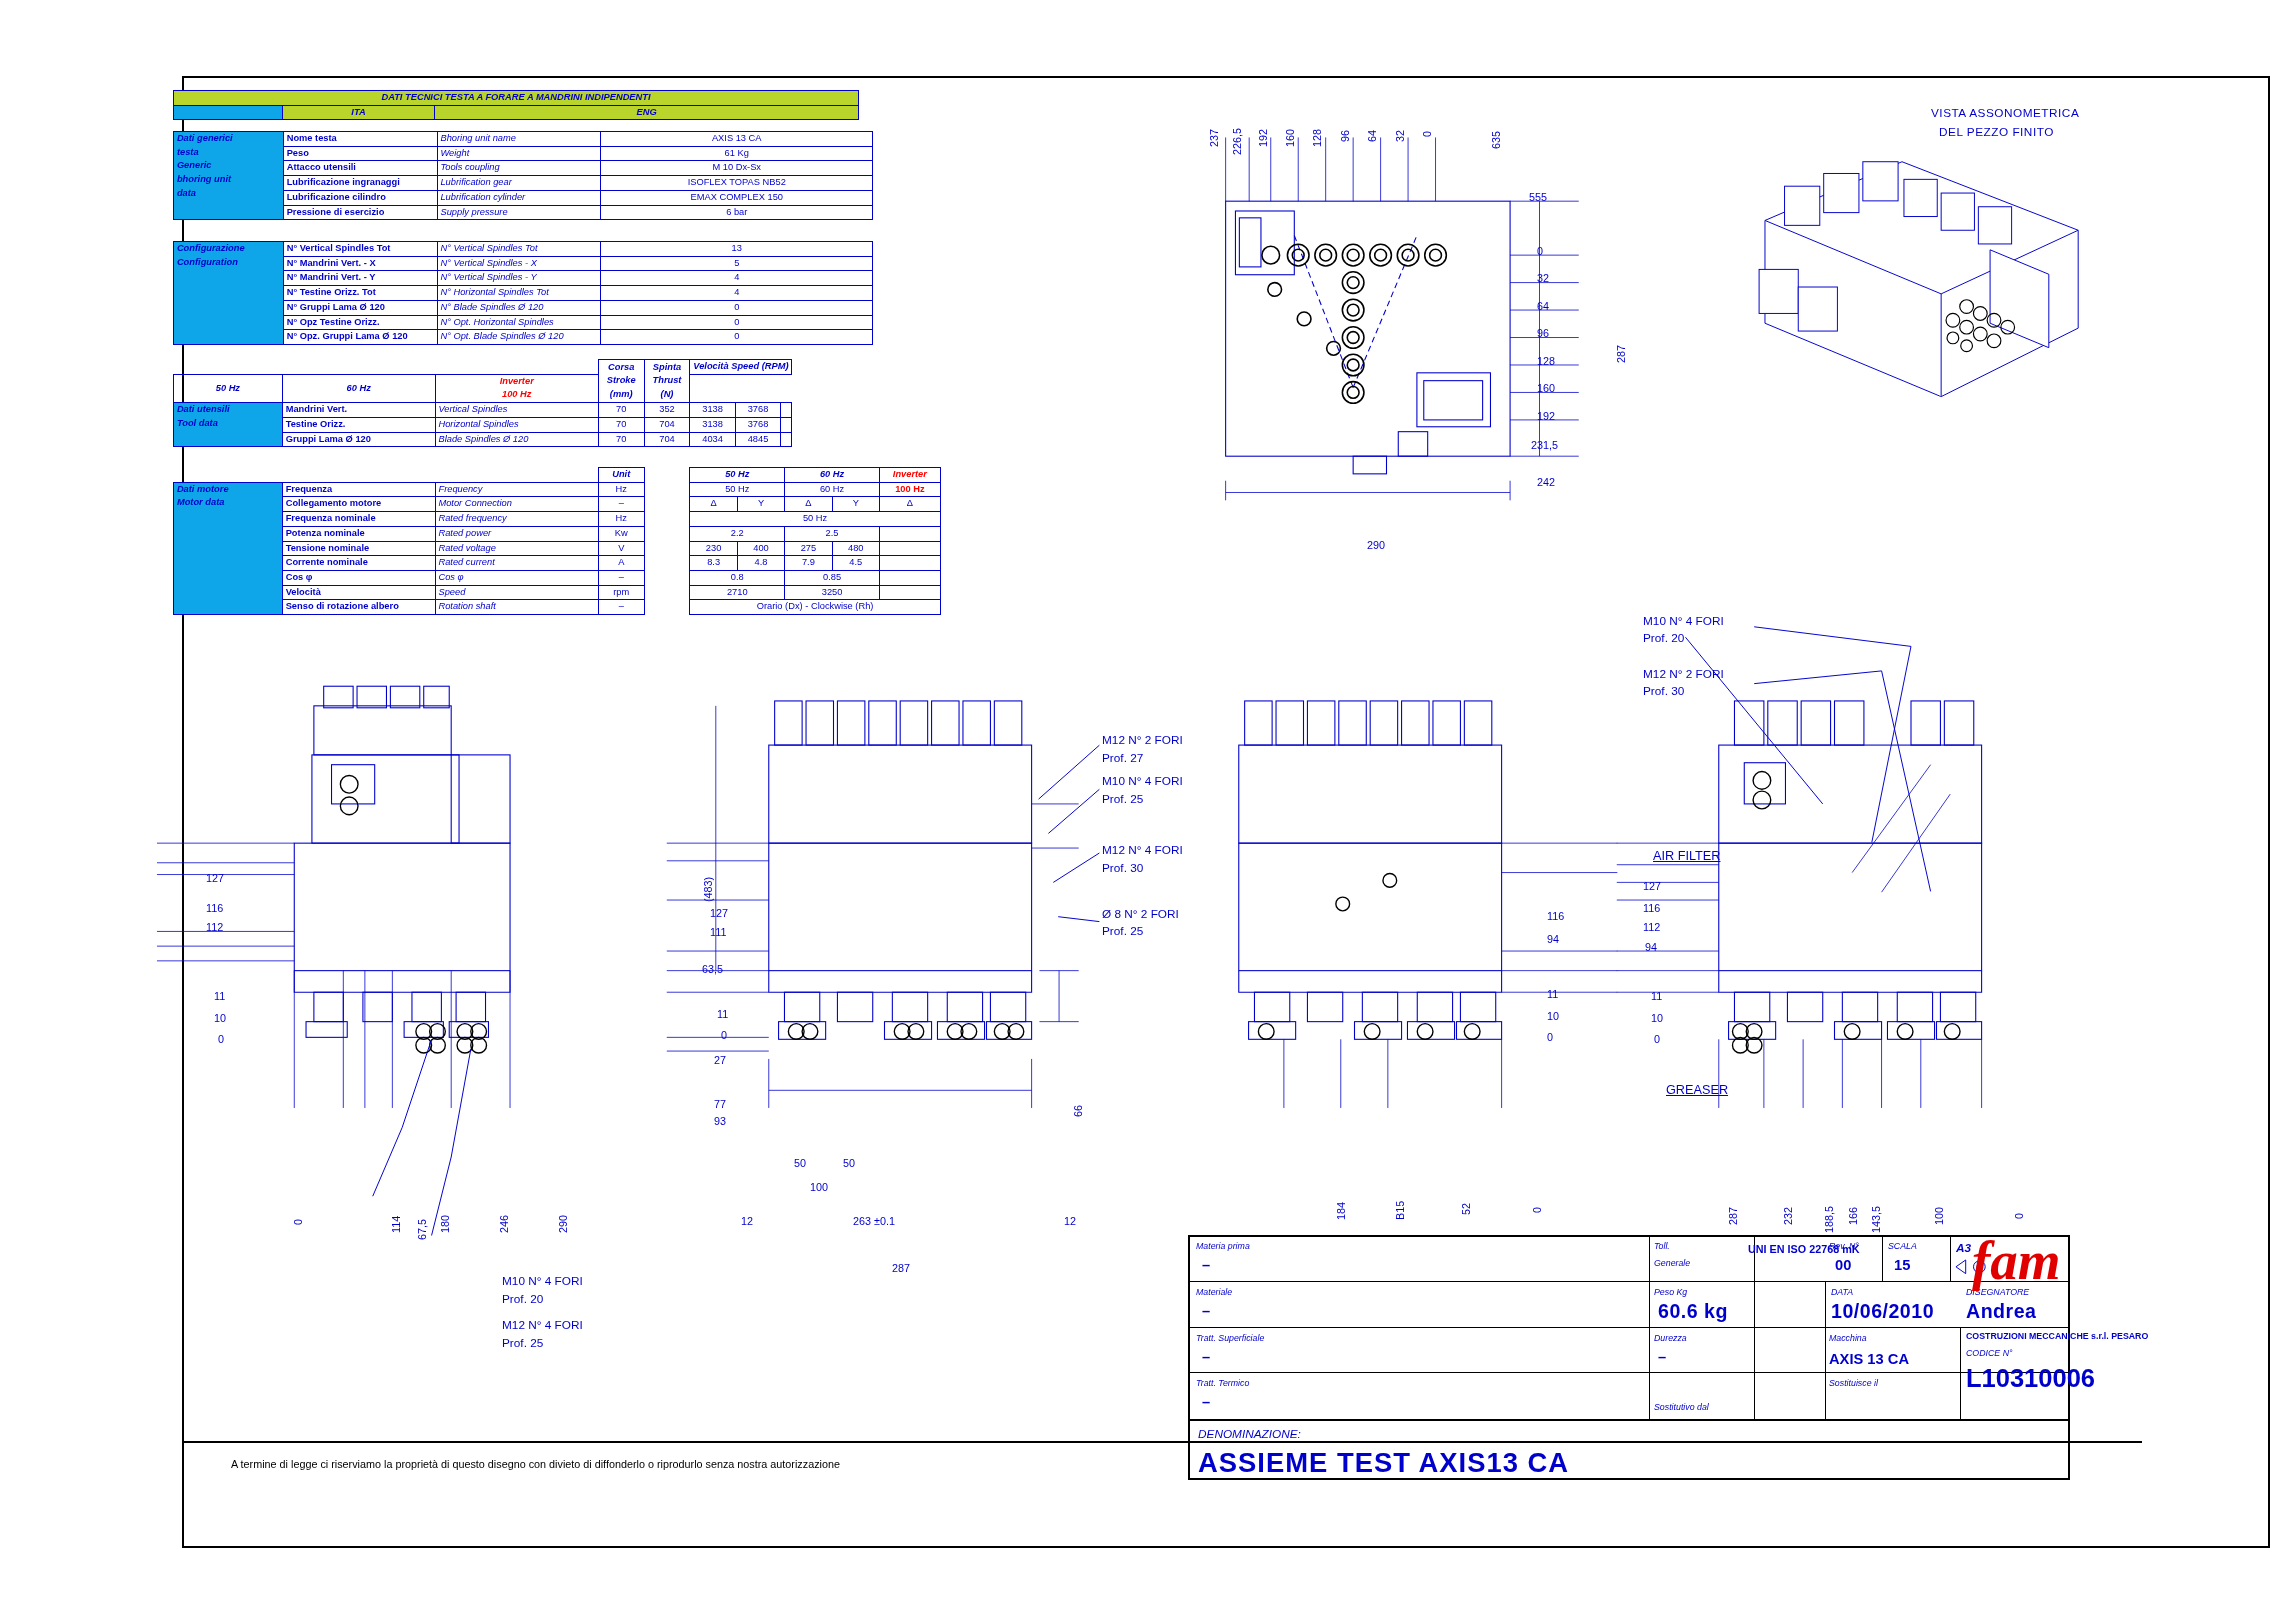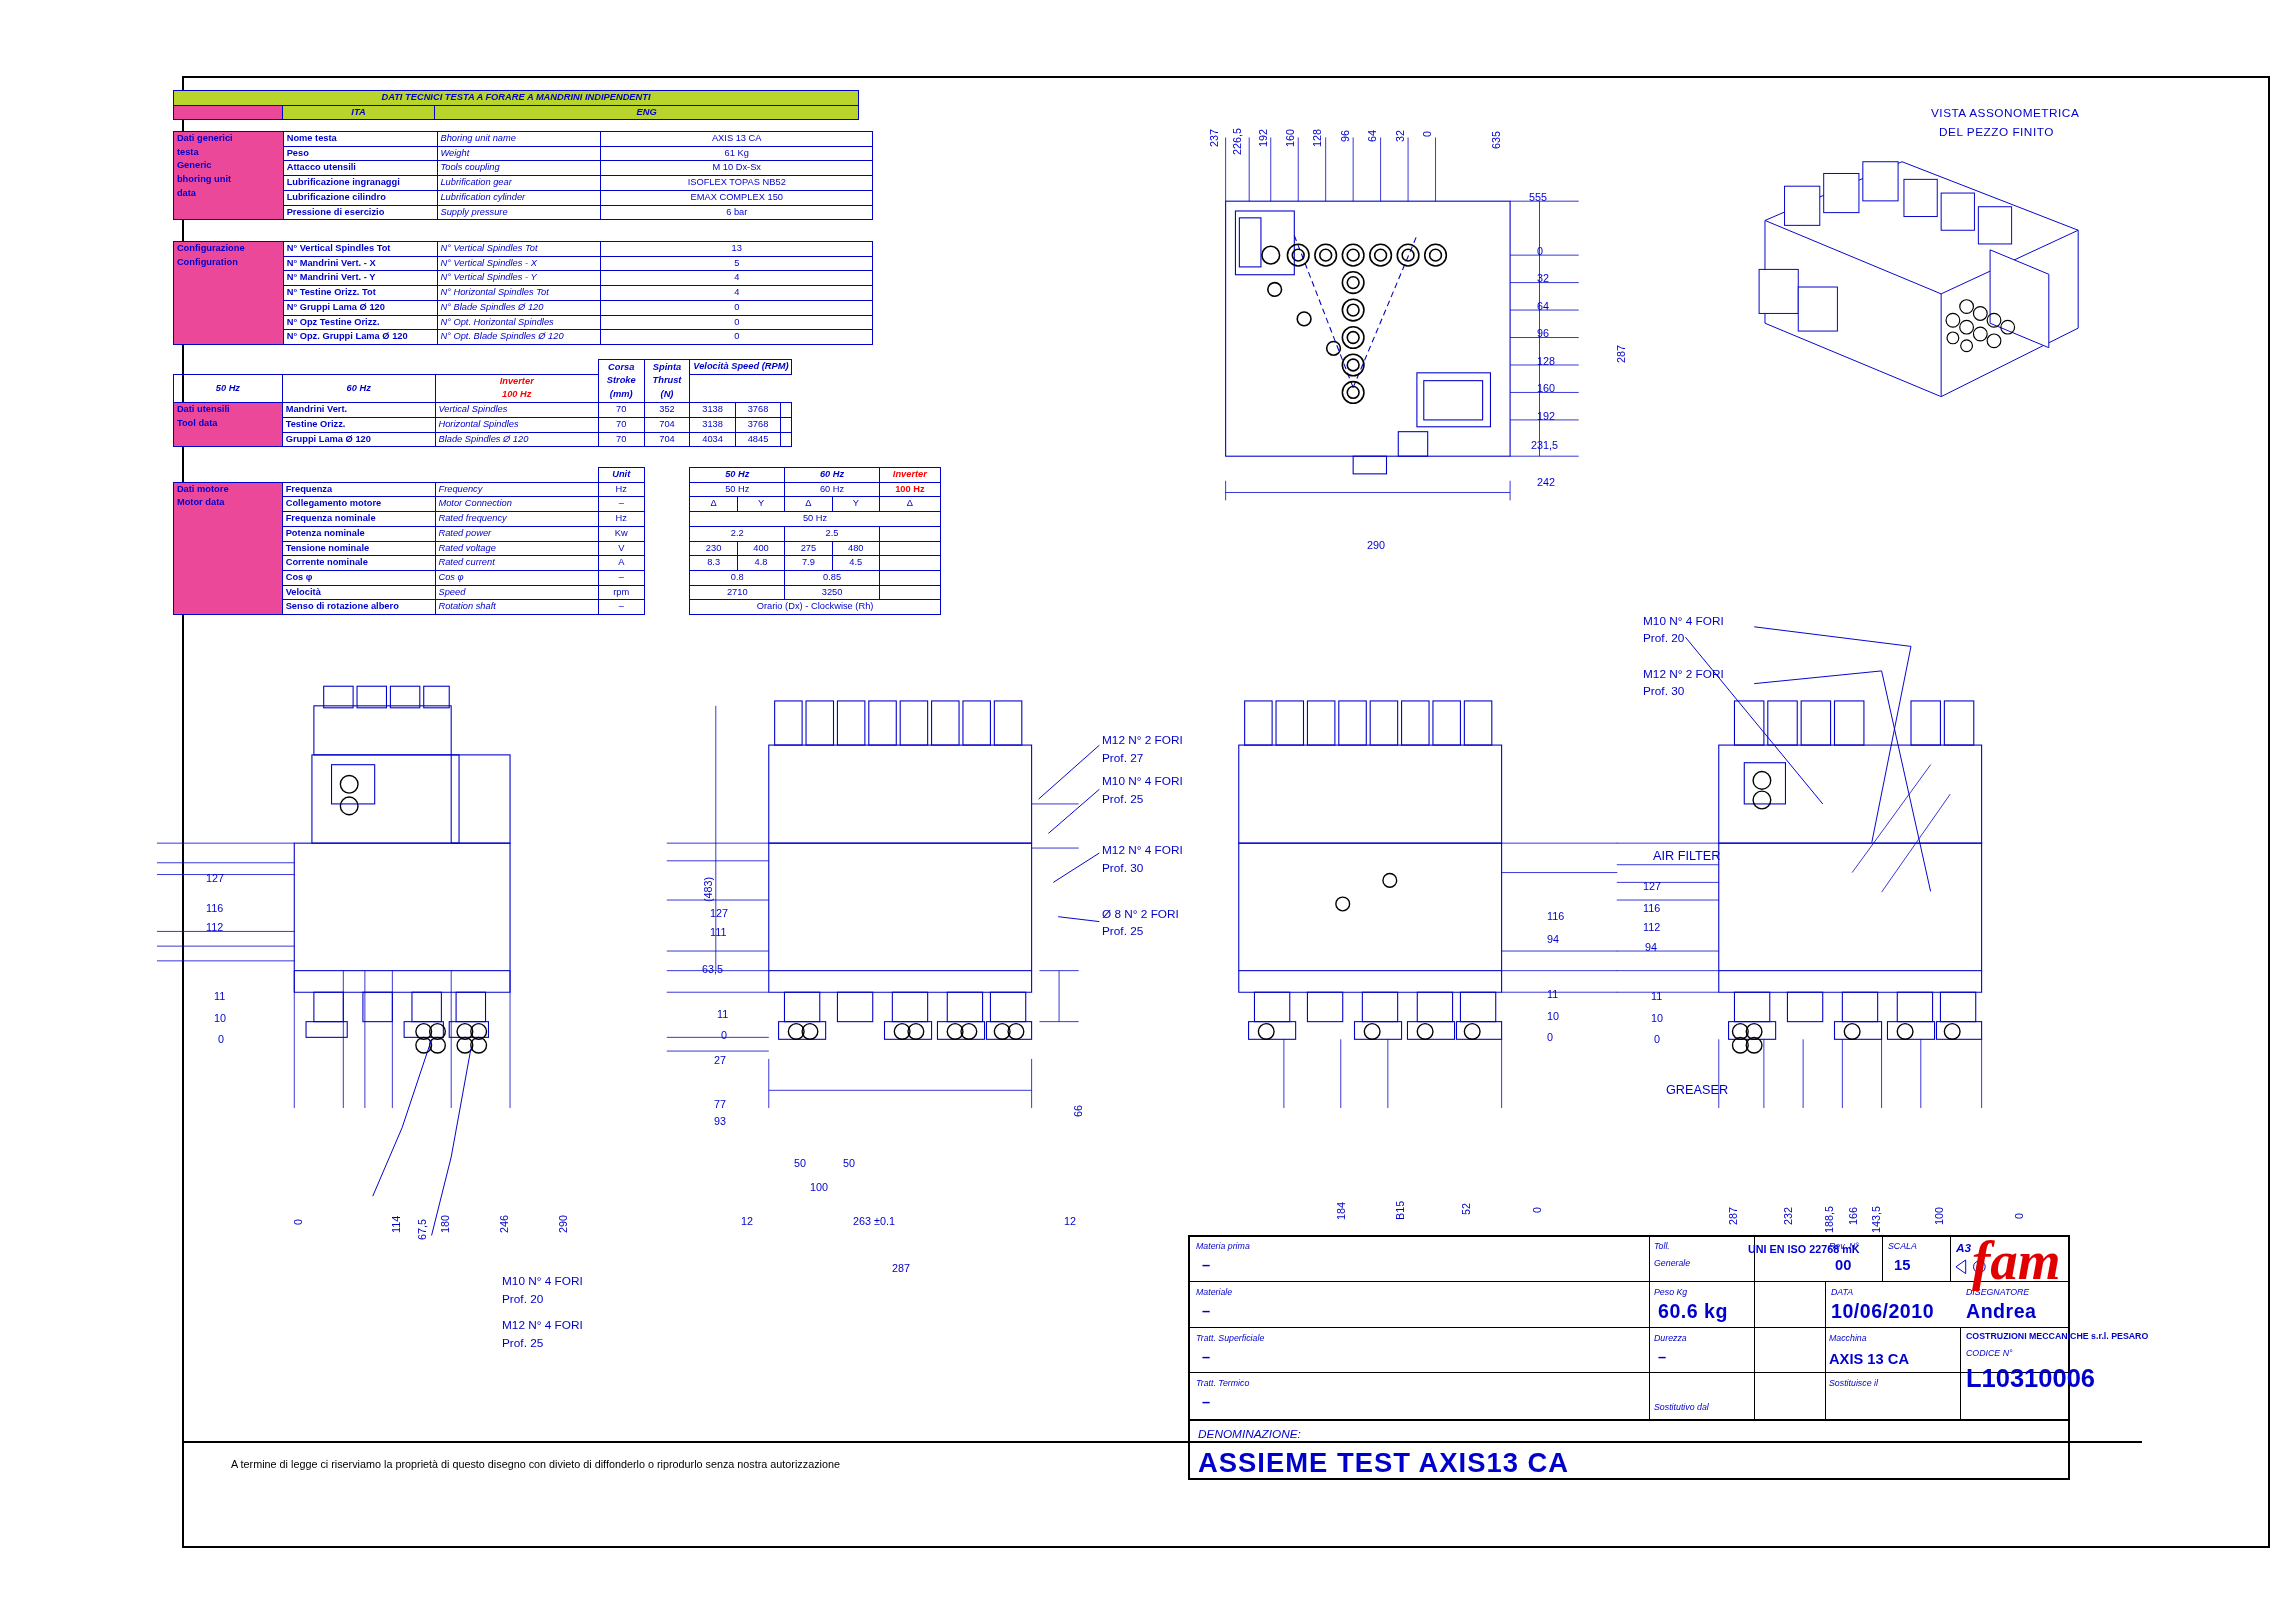--- a/index.html
+++ b/index.html
@@ -5,21 +5,21 @@
   html,body{margin:0;padding:0;background:#ffffff;}
   body{width:2293px;height:1621px;font-family:"Liberation Sans",sans-serif;color:#0000cc;}
   #sheet{position:relative;width:2293px;height:1621px;overflow:hidden;background:#fff;}
 
   .frame{position:absolute;border:2px solid #000;}
   .kline{position:absolute;background:#000;}
 
   
   .tbl{position:absolute;border-collapse:collapse;font-size:9.3px;color:#0000cc;}
   .tbl td{border:1px solid #0000cc;padding:0 2.9px;height:13.7px;line-height:13.7px;white-space:nowrap;}
-  .grn{background:#ec4899;font-weight:bold;}
+  .grn{background:#0ea5e9;font-weight:bold;font-style:italic;}
   .grnh{background:#b9d42a;font-weight:bold;font-style:italic;text-align:center;}
   .ita{font-weight:bold;}
   .eng{font-style:italic;}
   .ctr{text-align:center;}
   .red{color:#ff0000;font-weight:bold;}
   .hdr{font-weight:bold;text-align:center;font-style:italic;}
 
   
   .band{position:absolute;right:0;top:0;width:69px;height:1621px;}
 
@@ -27,21 +27,21 @@
   .tb{position:absolute;border:2px solid #000;box-sizing:border-box;}
   .lbl{font-size:8.8px;font-style:italic;color:#0000cc;}
   .big{font-size:19.6px;font-weight:bold;color:#0000cc;letter-spacing:0.5px;}
   .med{font-size:14.7px;font-weight:bold;color:#0000cc;}
   .famlogo{font-family:"Liberation Serif",serif;font-size:55px;font-weight:bold;font-style:italic;color:#e00000;line-height:55px;}
 
   
   .dim{position:absolute;font-size:10.8px;color:#0000cc;white-space:nowrap;}
   .dimv{position:absolute;font-size:10.8px;color:#0000cc;white-space:nowrap;transform-origin:left top;transform:rotate(-90deg);}
   .note{position:absolute;font-size:11.8px;color:#0000cc;white-space:nowrap;}
-  .noteu{position:absolute;font-size:12.7px;color:#0000cc;white-space:nowrap;}
+  .noteu{position:absolute;font-size:12.7px;color:#0000cc;white-space:nowrap;text-decoration:underline;}
   .ttl{position:absolute;font-size:11.8px;color:#0000cc;white-space:nowrap;letter-spacing:0.5px;}
   .legal{position:absolute;font-size:10.8px;color:#000;white-space:nowrap;}
   svg{position:absolute;overflow:visible;}
 </style>
 </head>
 <body>
 
 <div id="sheet">
 
   <div class="frame" style="left:182px;top:76px;width:2084px;height:1468px;"></div>

